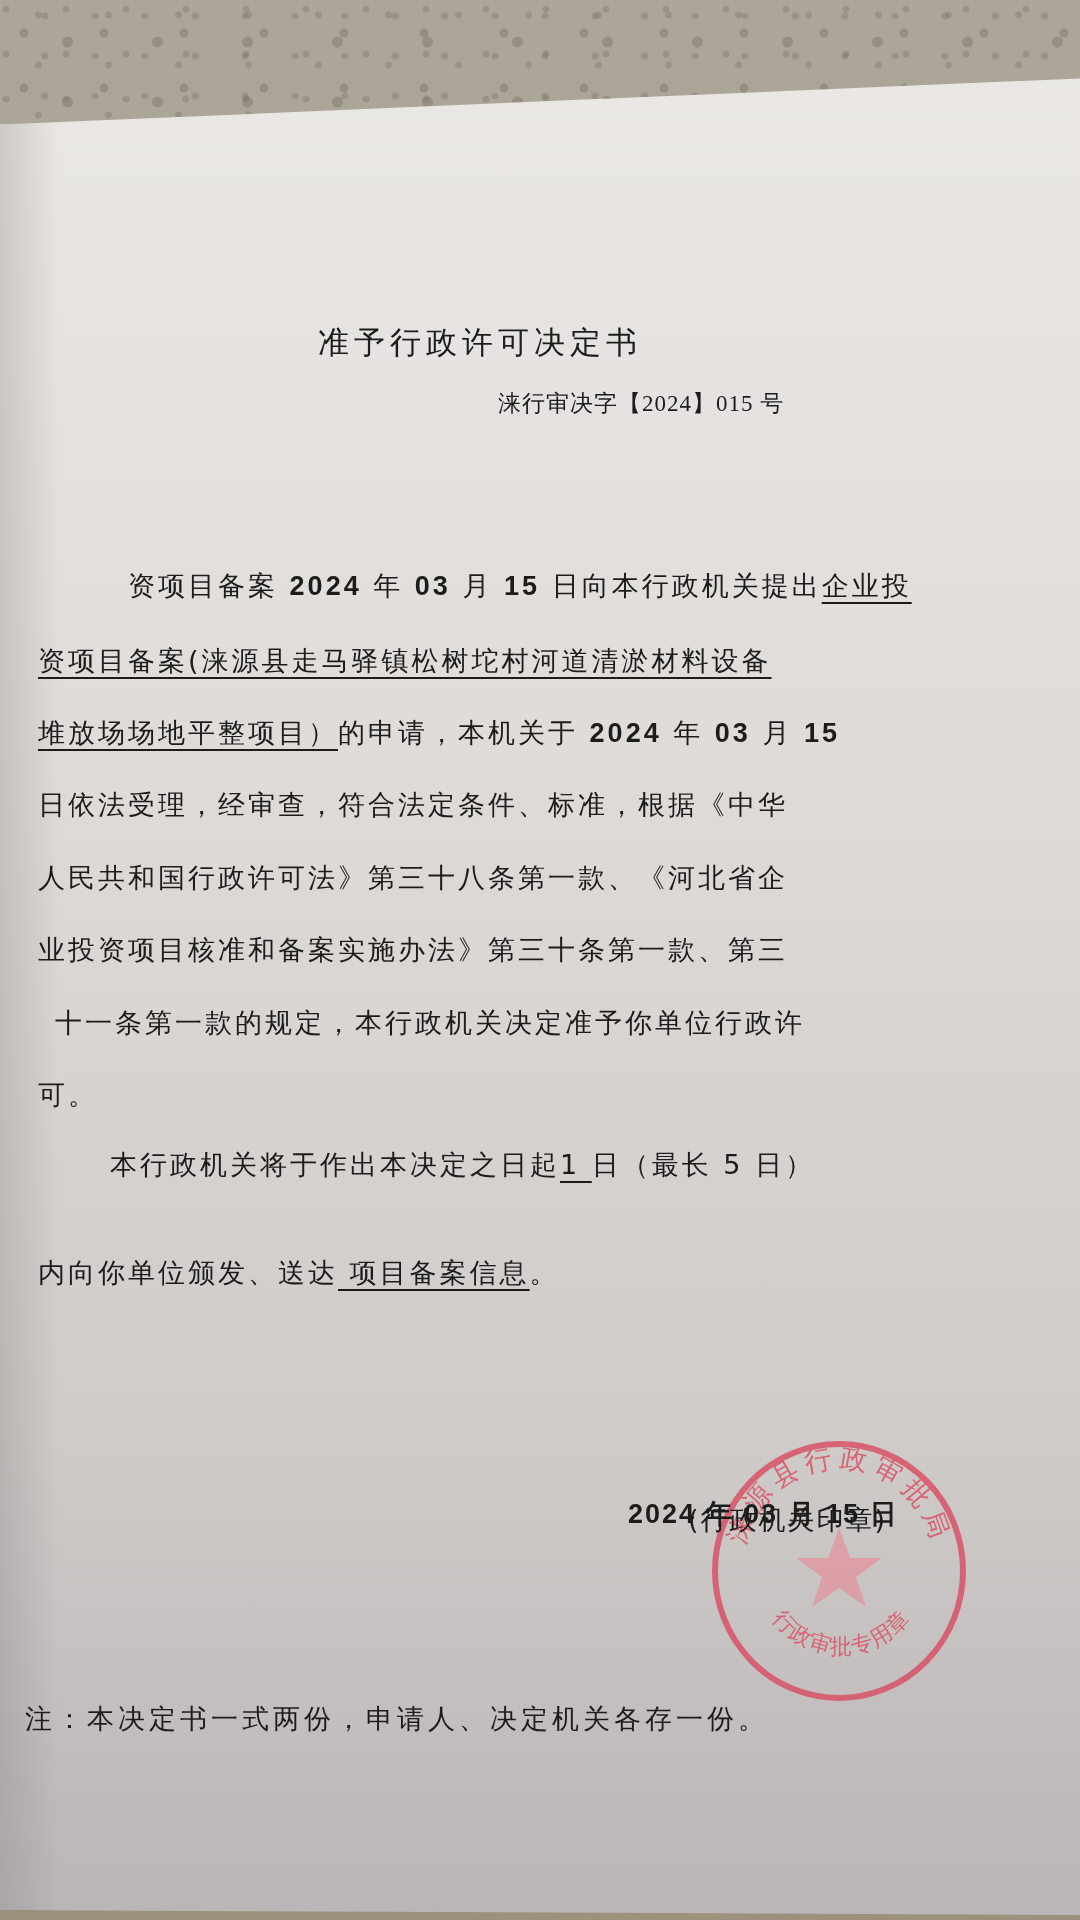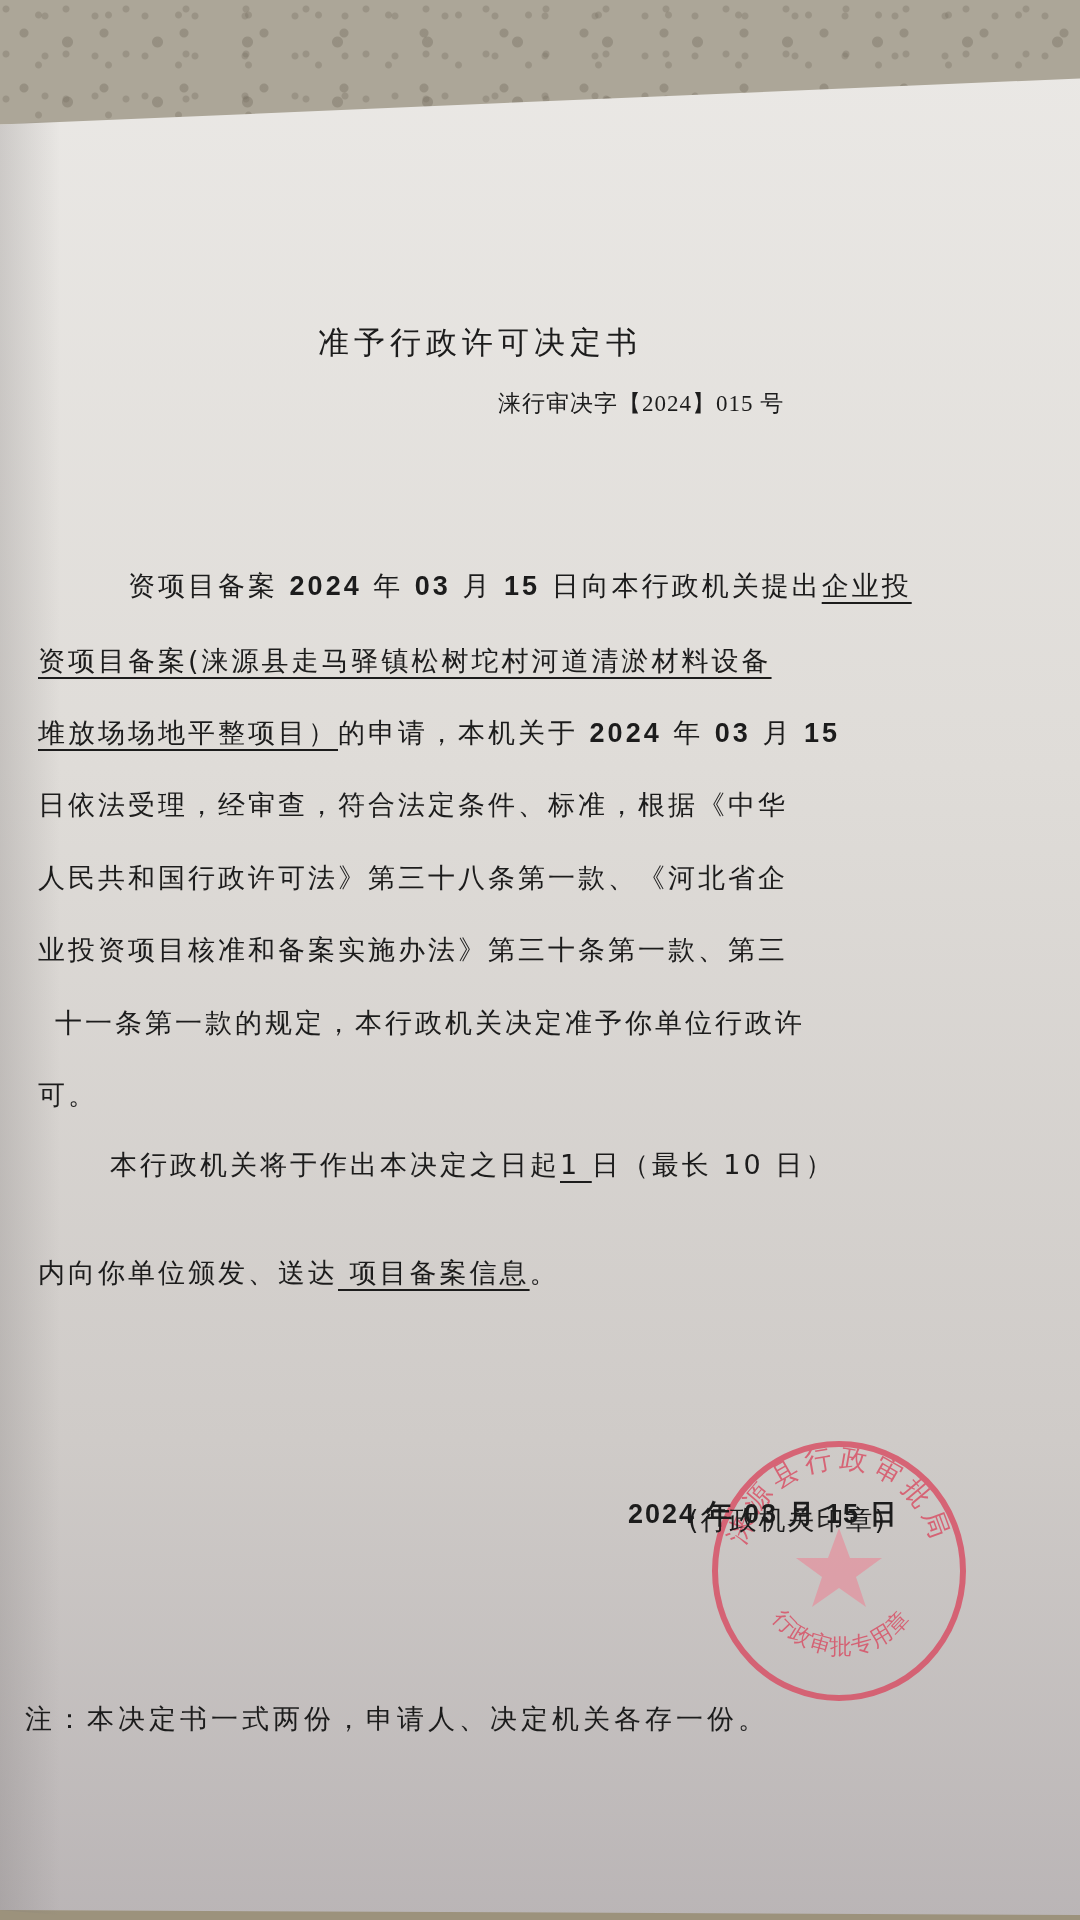--- a/index.html
+++ b/index.html
@@ -114,21 +114,21 @@
 
     <div id="body">
         <div class="line" style="left: 128px; top: 568px;"><span>资项目备案 </span><span class="b">2024</span><span> 年 </span><span class="b">03</span><span> 月 </span><span class="b">15</span><span> 日向本行政机关提出</span><span class="u">企业投</span></div>
         <div class="line" style="left: 38px; top: 643px;"><span class="u">资项目备案(涞源县走马驿镇松树坨村河道清淤材料设备</span></div>
         <div class="line" style="left: 38px; top: 715px;"><span class="u">堆放场场地平整项目）</span><span>的申请，本机关于 </span><span class="b">2024</span><span> 年 </span><span class="b">03</span><span> 月 </span><span class="b">15</span></div>
         <div class="line" style="left: 38px; top: 787px;"><span>日依法受理，经审查，符合法定条件、标准，根据《中华</span></div>
         <div class="line" style="left: 38px; top: 860px;"><span>人民共和国行政许可法》第三十八条第一款、《河北省企</span></div>
         <div class="line" style="left: 38px; top: 932px;"><span>业投资项目核准和备案实施办法》第三十条第一款、第三</span></div>
         <div class="line" style="left: 38px; top: 1005px; margin-left: 17px;"><span>十一条第一款的规定，本行政机关决定准予你单位行政许</span></div>
         <div class="line" style="left: 38px; top: 1077px;"><span>可。</span></div>
-        <div class="line" style="left: 110px; top: 1147px;"><span>本行政机关将于作出本决定之日起</span><span class="u">1 </span><span>日（最长 10 日）</span></div>
+        <div class="line" style="left: 110px; top: 1147px;"><span>本行政机关将于作出本决定之日起</span><span class="u">1 </span><span>日（最长 5 日）</span></div>
         <div class="line" style="left: 38px; top: 1218px; margin-top: 37px;"><span>内向你单位颁发、送达</span><span class="u"> 项目备案信息</span><span>。</span></div>
       </div>
 
     <svg class="seal" viewBox="0 0 262 262">
       <defs>
         <path id="arcTop" d="M 40 150 A 95 95 0 1 1 222 150"></path>
         <path id="arcBot" d="M 62 175 A 85 85 0 0 0 205 175"></path>
       </defs>
       <ellipse cx="131" cy="131" rx="124" ry="127" fill="none" stroke="#d9485f" stroke-width="6"></ellipse>
       <polygon points="131,88 142,118 174,118 148,137 158,167 131,148 104,167 114,137 88,118 120,118" fill="#e88a98" opacity="0.8"></polygon>

